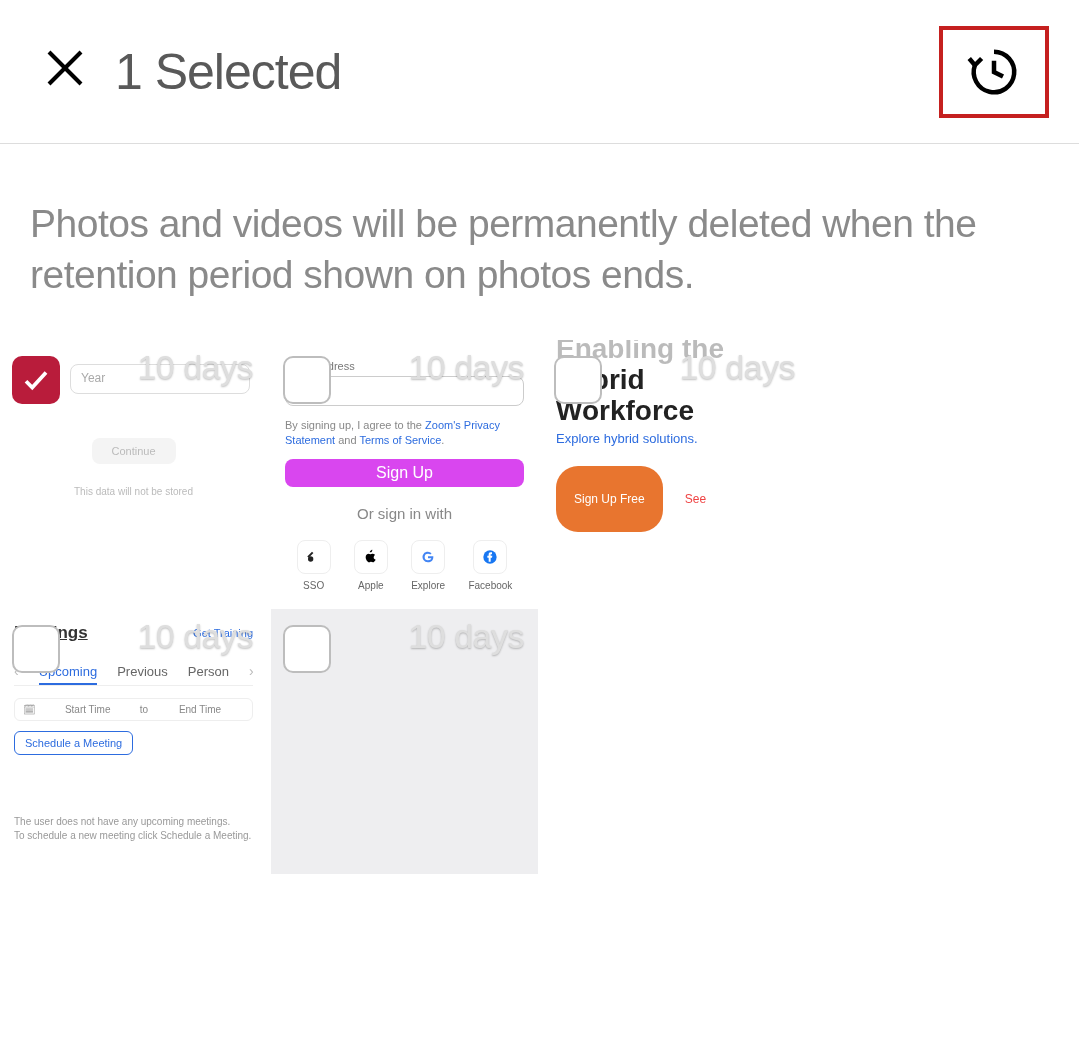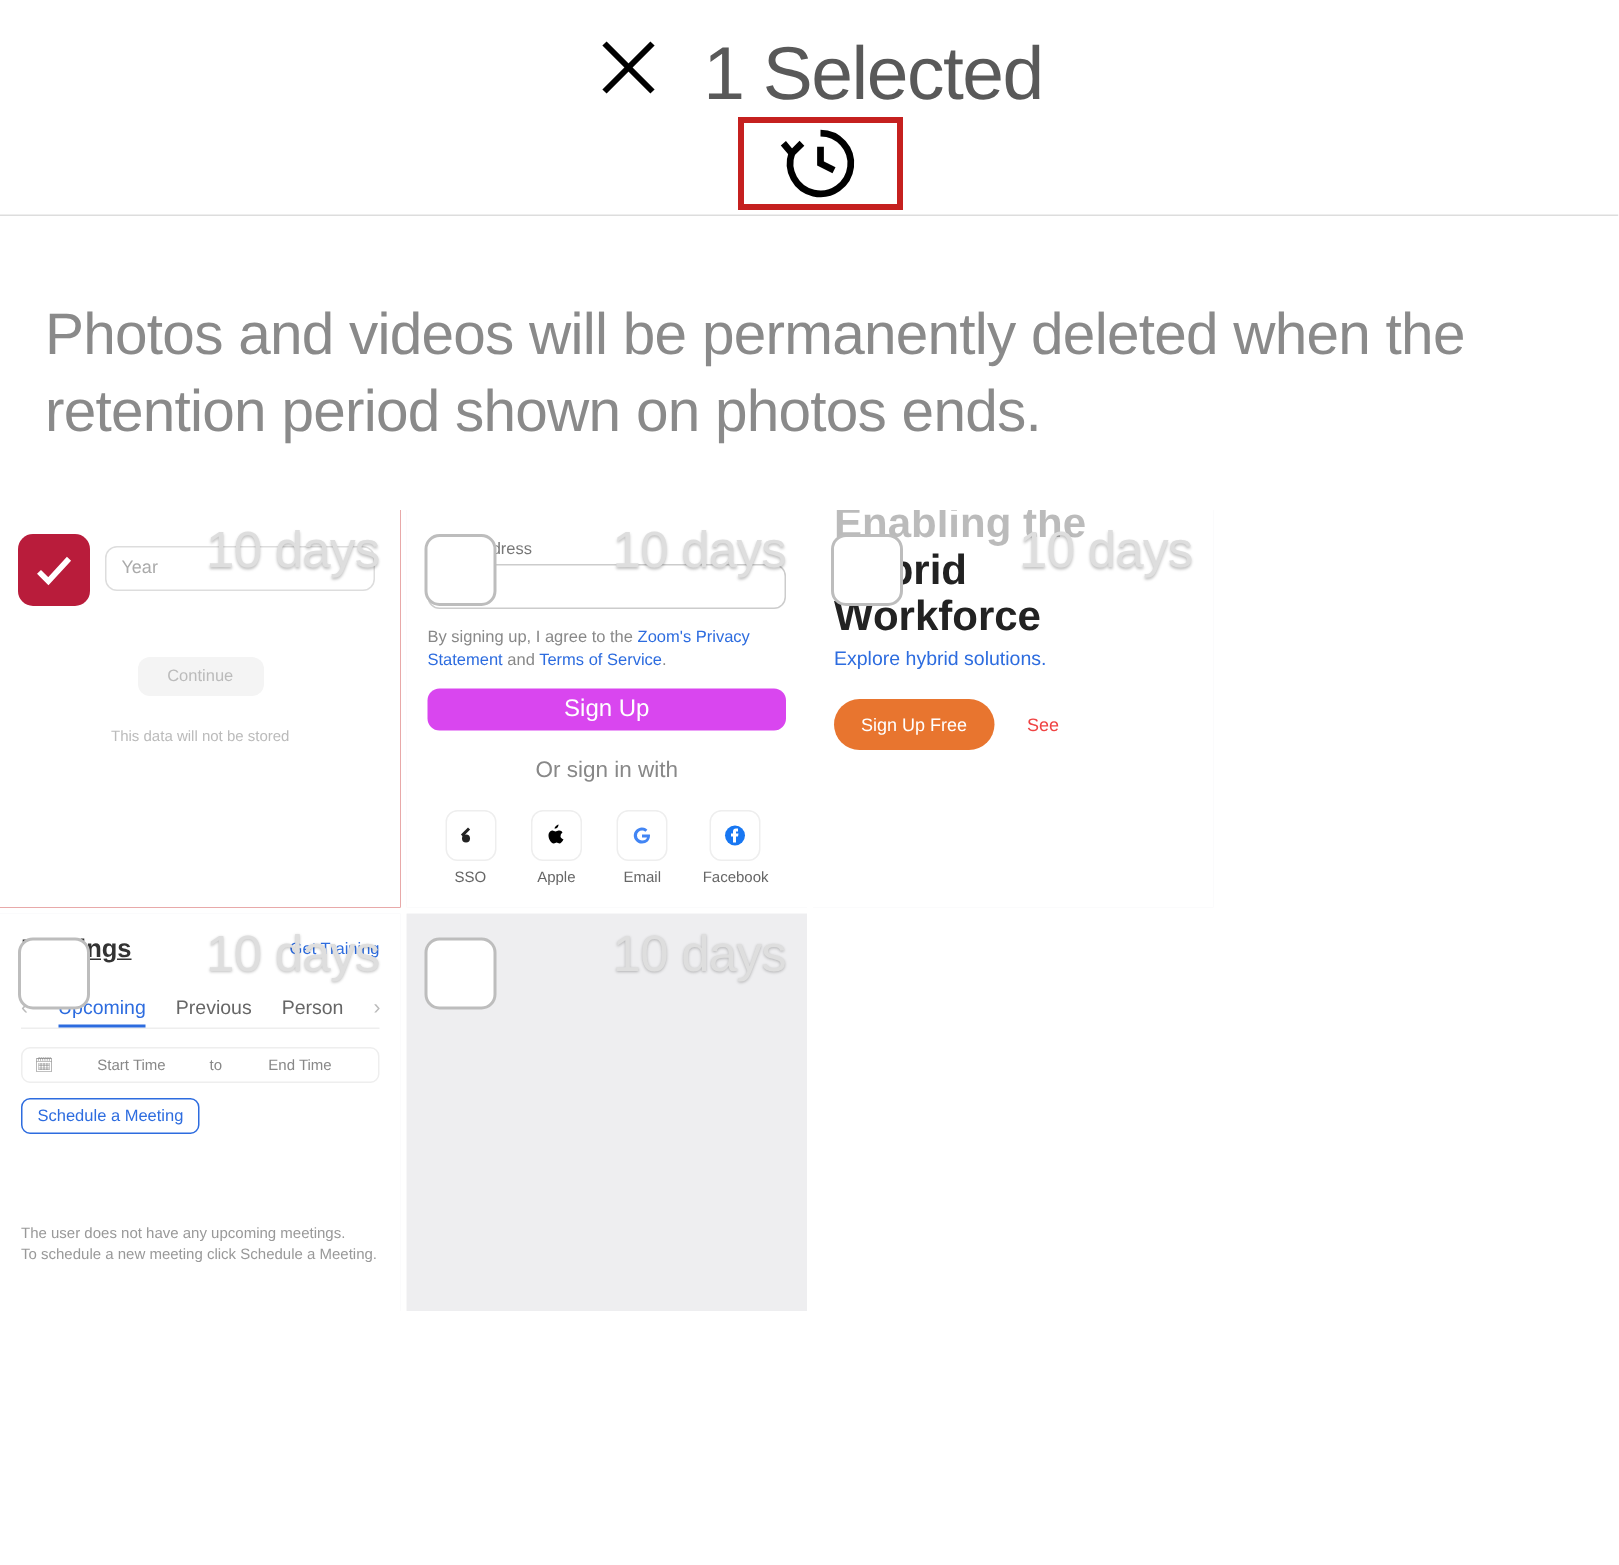--- a/index.html
+++ b/index.html
@@ -9,21 +9,20 @@
     font-family: -apple-system, BlinkMacSystemFont, "Segoe UI", Helvetica, Arial, sans-serif;
     background: #ffffff;
     color: #000;
   }
   .header {
     display: flex;
     align-items: center;
     justify-content: space-between;
     padding: 20px 30px 20px 45px;
     height: 143px;
-    flex-direction: column;
   }
   .header-left {
     display: flex;
     align-items: center;
     gap: 30px;
   }
   .close-x {
     font-size: 48px;
     font-weight: 300;
     cursor: pointer;
@@ -213,21 +212,21 @@
   }
   .t3 .cta {
     margin-top: 20px;
     display: flex;
     align-items: center;
     gap: 22px;
   }
   .t3 .cta .free {
     background: #e8752f;
     color: #fff;
-    padding: 10px 18px;
+    padding: 26px 18px;
     border-radius: 22px;
     font-size: 12px;
   }
   .t3 .cta .see { color: #ef4444; font-size: 12px; }
   
   .t4 .mtitle {
     font-size: 17px;
     font-weight: 600;
     color: #333;
     text-decoration: underline;
@@ -354,21 +353,21 @@
               </svg>
             </div>
           <span>Apple</span>
         </div>
         <div class="prov">
           <div class="ico">
               <svg width="16" height="16" viewBox="0 0 24 24">
                 <path d="M12 11v3h5c-.5 2-2 3-5 3a5 5 0 1 1 0-10c1.3 0 2.5.5 3.4 1.3l2-2A8 8 0 1 0 12 20c4.5 0 8-3 8-8 0-.3 0-.7-.1-1H12z" fill="#4285f4"></path>
               </svg>
             </div>
-          <span>Email</span>
+          <span>Explore</span>
         </div>
         <div class="prov">
           <div class="ico">
               <svg width="16" height="16" viewBox="0 0 24 24">
                 <circle cx="12" cy="12" r="10" fill="#1877f2"></circle>
                 <path d="M13 8h2V5h-2c-2 0-3 1-3 3v2H8v3h2v6h3v-6h2l.5-3H13V8z" fill="#fff"></path>
               </svg>
             </div>
           <span>Facebook</span>
         </div>

